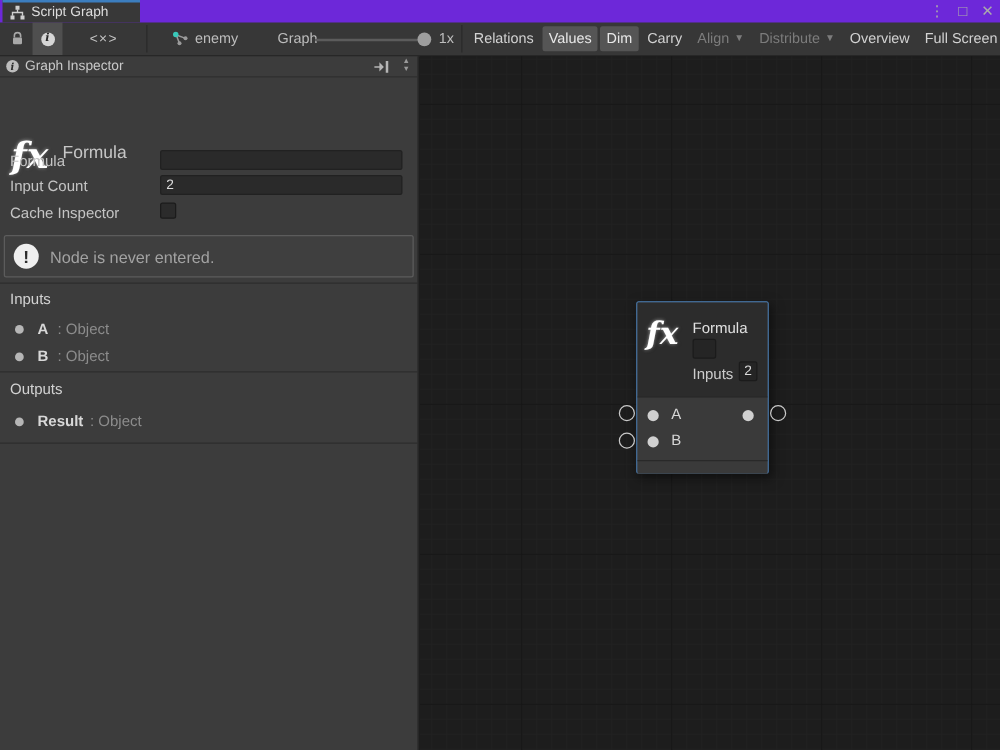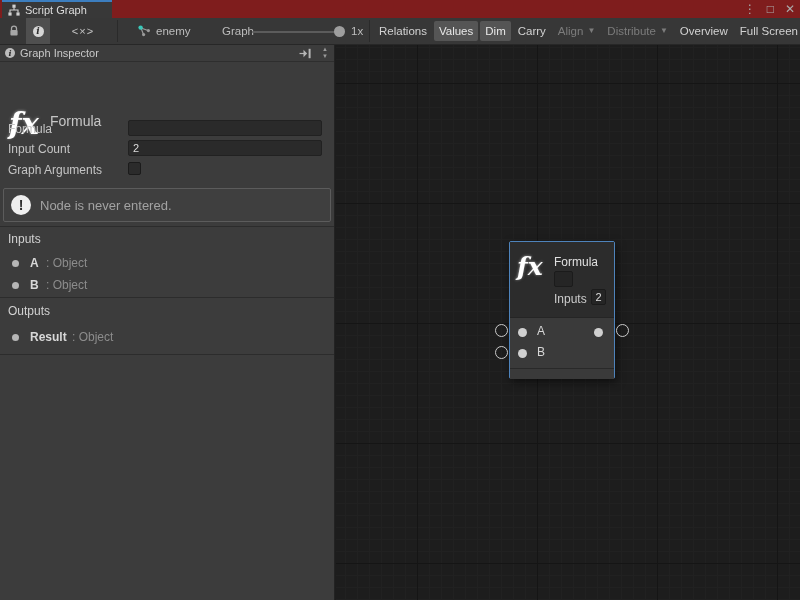--- a/index.html
+++ b/index.html
@@ -2,21 +2,21 @@
 <html><head>
 <meta charset="utf-8">
 <style>
   html,body{margin:0;padding:0;}
   body{
     width:800px;height:600px;position:relative;overflow:hidden;
     background:#1d1d1d;font-family:"Liberation Sans",sans-serif;
     -webkit-font-smoothing:antialiased;
   }
   
-  .titlebar{position:absolute;left:0;top:0;width:800px;height:30px;background:#7f1d1d;}
+  .titlebar{position:absolute;left:0;top:0;width:800px;height:30px;background:#6d28d9;}
   .tab{
     position:absolute;left:2px;top:0;height:18px;width:110px;box-sizing:border-box;
     background:#383838;border-top:2px solid #3c7ebf;
     display:flex;align-items:center;gap:5px;padding:0 6px;
     color:#dddddd;font-size:11px;white-space:nowrap;
   }
   .win-controls{
     position:absolute;right:5px;top:0;height:18px;display:flex;align-items:center;gap:11px;
     color:#ababab;font-size:12px;line-height:1;
   }
@@ -249,21 +249,21 @@
 
   <div class="field-row" style="top:75px;">
     <span class="field-label">Formula</span>
     <input class="insp-input" type="text" value="" style="">
   </div>
   <div class="field-row" style="top:95px;">
     <span class="field-label">Input Count</span>
     <input class="insp-input" type="text" value="2" style="">
   </div>
   <div class="field-row" style="top:116px;">
-    <span class="field-label">Graph Arguments</span>
+    <span class="field-label">Cache Inspector</span>
     <span class="checkbox"></span>
   </div>
 
   <div class="warning-box">
     <span class="warn-bubble">
         <span>!</span>
       </span>
     <span class="warn-text">Node is never entered.</span>
   </div>
 

